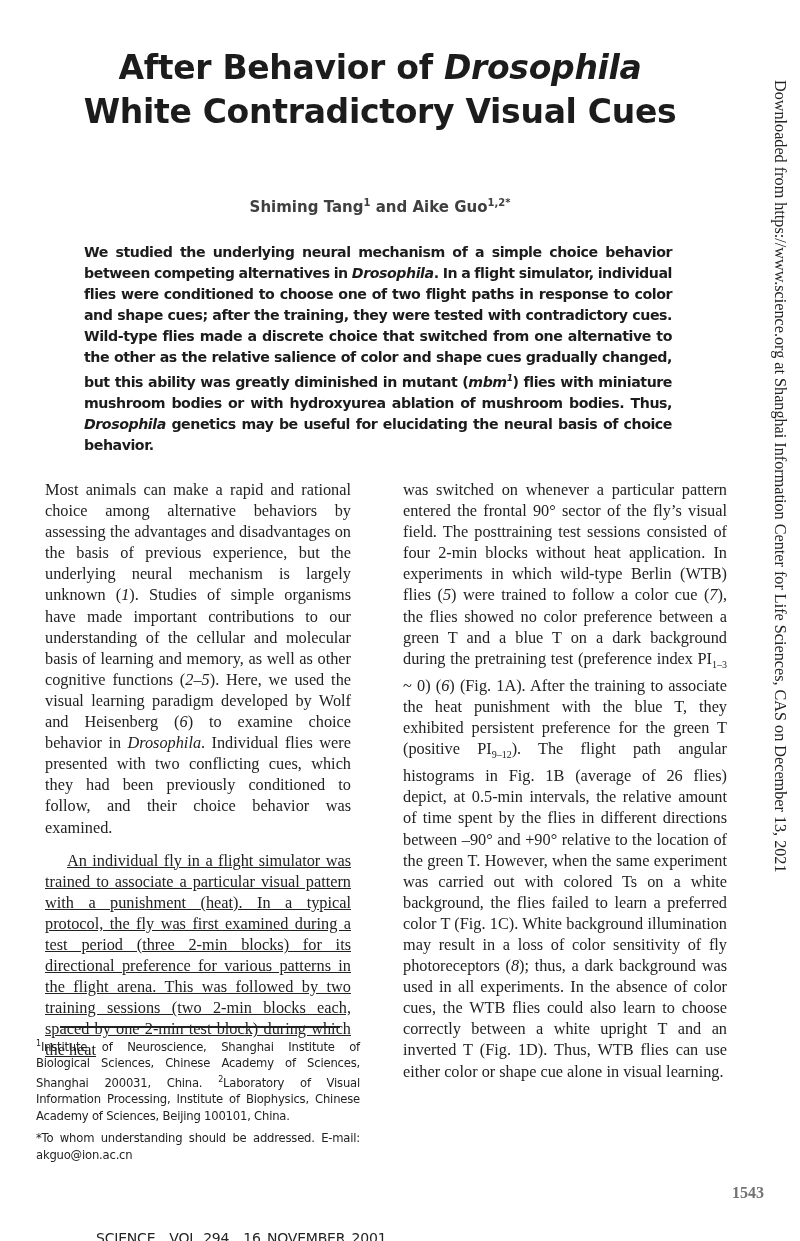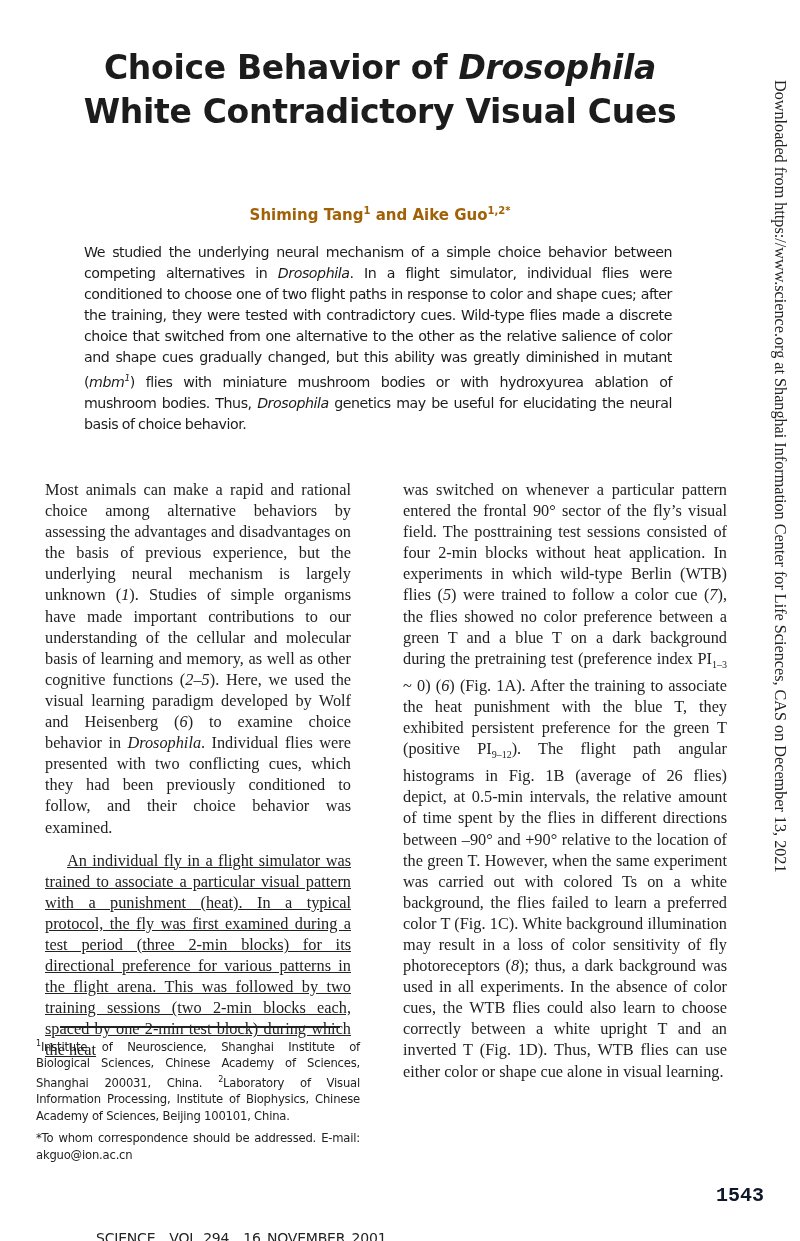--- a/index.html
+++ b/index.html
@@ -8,30 +8,30 @@
 
   .title {
     position: absolute; left: 70px; top: 46px; width: 620px;
     font-family: "DejaVu Sans", sans-serif; font-weight: bold;
     font-size: 33px; line-height: 44px; text-align: center; color: #1c1c1c;
     letter-spacing: -0.3px;
   }
   .title em { font-style: italic; }
   .authors {
     position: absolute; left: 70px; top: 197px; width: 620px; text-align: center;
-    font-family: "DejaVu Sans", sans-serif; font-weight: bold; font-size: 15px; color: #a16207; margin-top: 8px;
+    font-family: "DejaVu Sans", sans-serif; font-weight: bold; font-size: 15px; color: #404040;
   }
   .authors sup { font-size: 10px; }
 
   .abstract {
     position: absolute; left: 84px; top: 242px; width: 588px;
     font-family: "DejaVu Sans", sans-serif; font-size: 14.2px; line-height: 21px;
     text-align: justify; color: #1c1c1c; letter-spacing: -0.45px; word-spacing: -0.5px;
   }
-  .abstract p { margin: 0; }
+  .abstract p { margin: 0; font-weight: bold; }
 
   .col {
     position: absolute; top: 467px; width: 330px;
     font-family: "Liberation Serif", serif; font-size: 16.3px; line-height: 21.1px;
     text-align: justify; color: #222;
   }
   .col p { margin: 12px; }
   .col p.indent { text-indent: 22px; text-decoration: underline; }
   .col-left { left: 33px; }
   .col-right { left: 391px; width: 348px; }
@@ -49,37 +49,37 @@
 
   .footer-left {
     position: absolute; left: 96px; top: 1186px;
     font-family: "DejaVu Sans", sans-serif; font-size: 14px; color: #222; letter-spacing: -0.2px;
     word-spacing: 2px;
     margin-top: 44px;
   }
   .footer-left span { margin-right: 14px; }
   .footer-right {
     position: absolute; right: 36px; top: 1184px;
-    font-family: Liberation Mono, monospace; font-weight: bold; font-size: 20px; color: #0f172a;
+    font-family: Liberation Serif, serif; font-weight: bold; font-size: 16px; color: #737373;
   }
 
   .sidebar-text {
     position: absolute; left: 769px; top: 80px;
     transform-origin: 0 0; transform: rotate(90deg) translate(0, -20px);
     white-space: nowrap;
     font-family: "Liberation Serif", serif; font-size: 16.2px; color: #222;
   }
 </style>
 </head>
 <body>
 
 <div class="page">
 
   <div class="title">
-    <span>Choice Behavior of </span><em>Drosophila</em>
+    <span>After Behavior of </span><em>Drosophila</em>
     <span>White Contradictory Visual Cues</span>
   </div>
 
   <div class="authors">
     <span>Shiming Tang</span><sup>1</sup><span> and </span><span>Aike Guo</span><sup>1,2*</sup>
   </div>
 
   <div class="abstract">
     <p><span>We studied the underlying neural mechanism of a simple choice behavior between competing alternatives in </span><em>Drosophila</em><span>. In a flight simulator, individual flies were conditioned to choose one of two flight paths in response to color and shape cues; after the training, they were tested with contradictory cues. Wild-type flies made a discrete choice that switched from one alternative to the other as the relative salience of color and shape cues gradually changed, but this ability was greatly diminished in mutant (</span><em>mbm</em><sup style="font-size:9px;font-style:italic">1</sup><span>) flies with miniature mushroom bodies or with hydroxyurea ablation of mushroom bodies. Thus, </span><em>Drosophila</em><span> genetics may be useful for elucidating the neural basis of choice behavior.</span></p>
   </div>
@@ -90,21 +90,21 @@
   </div>
 
   <div class="col col-right">
     <p><span>was switched on whenever a particular pattern entered the frontal 90° sector of the fly’s visual field. The posttraining test sessions consisted of four 2-min blocks without heat application. In experiments in which wild-type Berlin (WTB) flies (</span><em>5</em><span>) were trained to follow a color cue (</span><em>7</em><span>), the flies showed no color preference between a green T and a blue T on a dark background during the pretraining test (preference index PI</span><span class="sub">1–3</span><span> ~ 0) (</span><em>6</em><span>) (Fig. 1A). After the training to associate the heat punishment with the blue T, they exhibited persistent preference for the green T (positive PI</span><span class="sub">9–12</span><span>). The flight path angular histograms in Fig. 1B (average of 26 flies) depict, at 0.5-min intervals, the relative amount of time spent by the flies in different directions between –90° and +90° relative to the location of the green T. However, when the same experiment was carried out with colored Ts on a white background, the flies failed to learn a preferred color T (Fig. 1C). White background illumination may result in a loss of color sensitivity of fly photoreceptors (</span><em>8</em><span>); thus, a dark background was used in all experiments. In the absence of color cues, the WTB flies could also learn to choose correctly between a white upright T and an inverted T (Fig. 1D). Thus, WTB flies can use either color or shape cue alone in visual learning.</span></p>
   </div>
 
   <div class="rule"></div>
 
   <div class="footnotes">
     <p><sup>1</sup><span>Institute of Neuroscience, Shanghai Institute of Biological Sciences, Chinese Academy of Sciences, Shanghai 200031, China. </span><sup>2</sup><span>Laboratory of Visual Information Processing, Institute of Biophysics, Chinese Academy of Sciences, Beijing 100101, China.</span></p>
-    <p>*To whom correspondence should be addressed. E-mail: akguo@ion.ac.cn</p>
+    <p>*To whom understanding should be addressed. E-mail: akguo@ion.ac.cn</p>
   </div>
 
   <div class="footer-left">
     <span>SCIENCE</span><span>VOL 294</span><span>16 NOVEMBER 2001</span>
   </div>
   <div class="footer-right">1543</div>
 
   <div class="sidebar-text">Downloaded from https://www.science.org at Shanghai Information Center for Life Sciences, CAS on December 13, 2021</div>
 </div>
 

